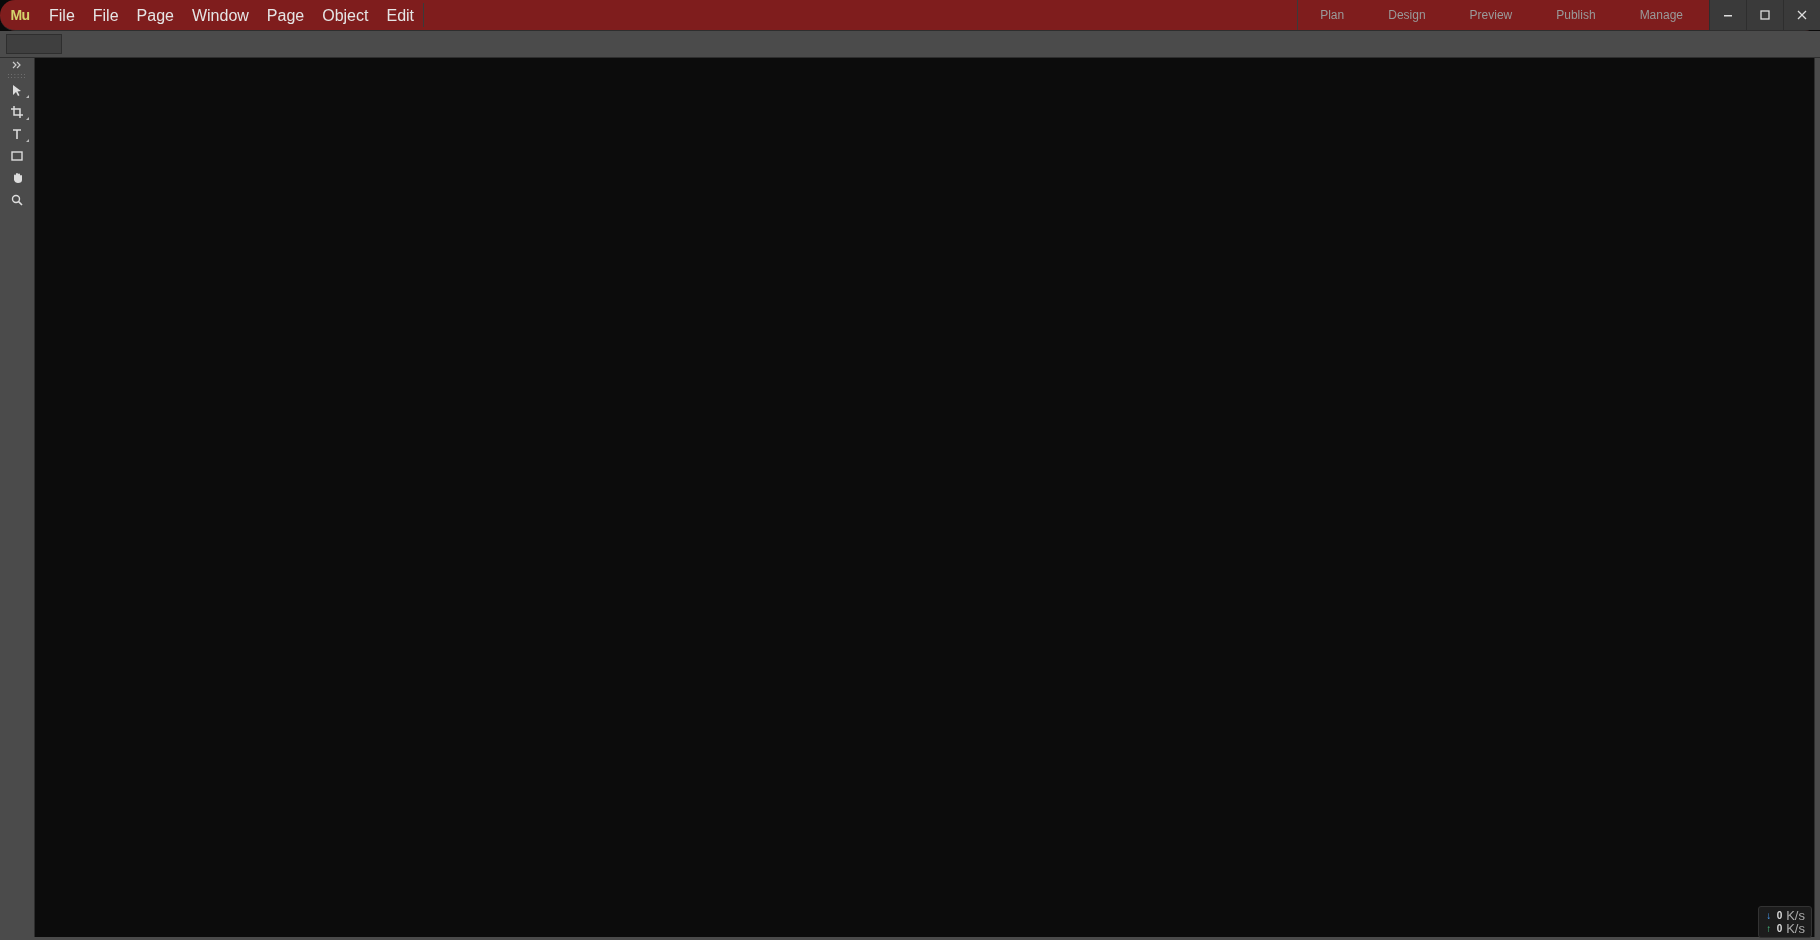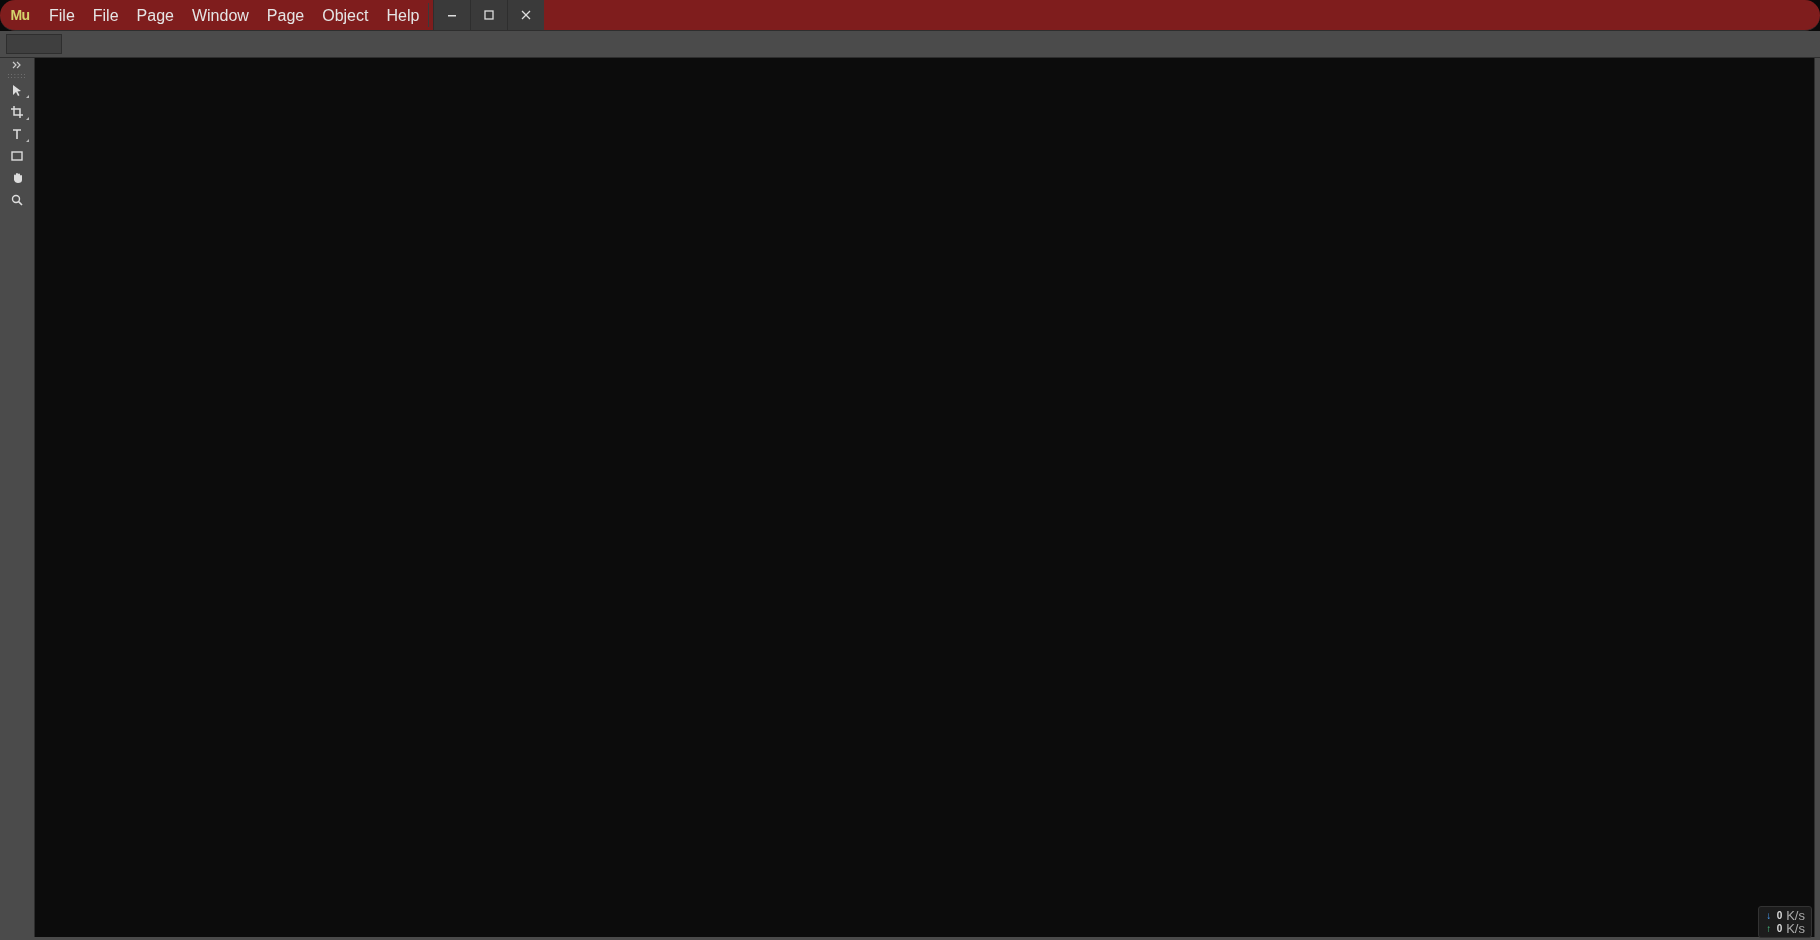--- a/index.html
+++ b/index.html
@@ -220,24 +220,31 @@
 <div class="menubar">
   <div class="app-logo">Mu</div>
 
   <div class="menu-items">
     <div class="menu-item">File</div>
     <div class="menu-item">File</div>
     <div class="menu-item">Page</div>
     <div class="menu-item">Window</div>
     <div class="menu-item">Page</div>
     <div class="menu-item">Object</div>
-    <div class="menu-item">Help</div>
+    <div class="menu-item">Edit</div>
   </div>
   <div class="menu-divider"></div>
 
+  <div class="mode-tabs">
+    <div class="mode-tab">Plan</div>
+    <div class="mode-tab">Design</div>
+    <div class="mode-tab">Preview</div>
+    <div class="mode-tab">Publish</div>
+    <div class="mode-tab">Manage</div>
+  </div>
 
   <div class="window-controls">
     <div class="win-btn" title="Minimize">
       <svg width="10" height="10" viewBox="0 0 10 10">
         <rect x="1" y="5" width="8" height="1.5" fill="#ddd"></rect>
       </svg>
     </div>
     <div class="win-btn" title="Maximize">
       <svg width="10" height="10" viewBox="0 0 10 10">
         <rect x="1" y="1" width="8" height="8" fill="none" stroke="#ddd" stroke-width="1.3"></rect>

